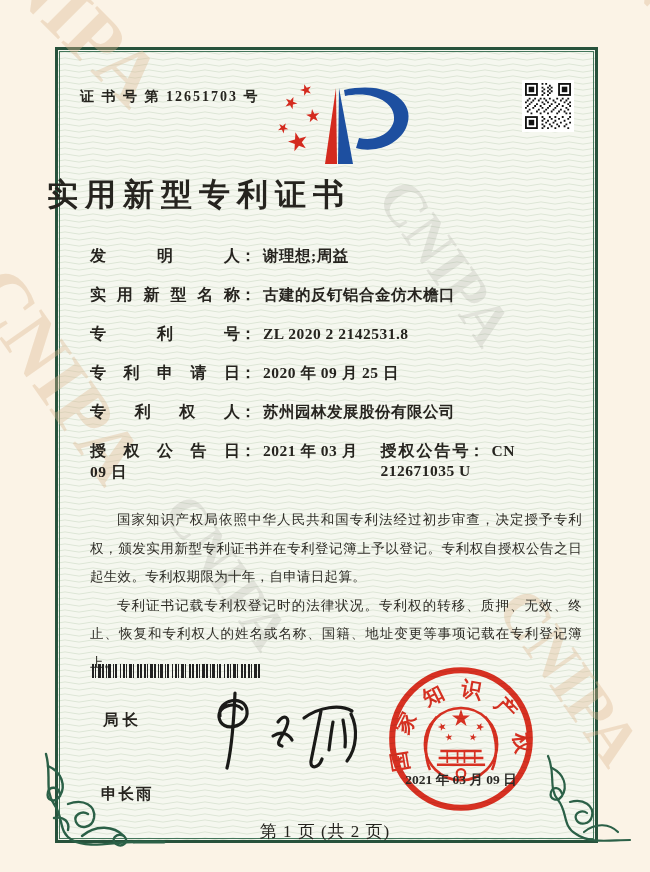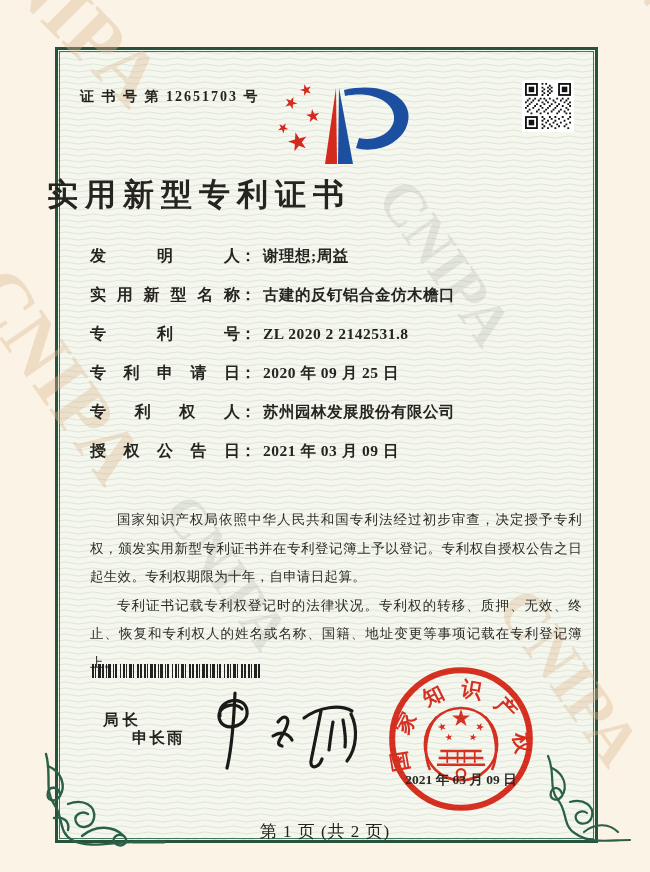--- a/index.html
+++ b/index.html
@@ -47,22 +47,22 @@
   .row.dual .lbl.short { width:88px; }
   
   .paras { position:absolute; left:90px; top:506px; width:492px; z-index:2;
            font-size:13.5px; line-height:28.5px; text-align:justify; color:#2e2c26;
            letter-spacing:0.3px; }
   .paras p { text-indent:2em; }
   
   .barcode { position:absolute; left:92px; top:664px; z-index:2; }
   .sig-title { position:absolute; left:103px; top:710px; z-index:2;
                font-size:15.5px; font-weight:600; letter-spacing:4px; }
-  .sig-name  { position:absolute; left:101px; top:728px; z-index:2;
-               font-size:15.5px; font-weight:600; letter-spacing:2px;margin-left:31px; }
+  .sig-name  { position:absolute; left:101px; top:784px; z-index:2;
+               font-size:15.5px; font-weight:600; letter-spacing:2px; }
   .signature { position:absolute; left:192px; top:686px; z-index:2; }
   .seal { position:absolute; left:387px; top:665px; z-index:3;
           mix-blend-mode:multiply; opacity:0.95; }
   .seal-date { position:absolute; left:398px; top:771px; width:126px; z-index:4;
                text-align:center; font-size:13.5px; font-weight:600; color:#2b2a26; }
   .footer { position:absolute; left:0; top:820px; width:100%; text-align:center; z-index:2;
             font-size:17px; letter-spacing:1px; }
   .ornament-l { position:absolute; left:38px; top:746px; z-index:3; }
   .ornament-r { position:absolute; left:536px; top:752px; z-index:3; transform:scaleX(-1); }
 </style>
@@ -136,20 +136,23 @@
     </div>
     <div class="row">
       <span class="lbl">专利申请日</span><span class="colon">：</span><span class="val">2020 年 09 月 25 日</span>
     </div>
     <div class="row">
       <span class="lbl">专利权人</span><span class="colon">：</span><span class="val">苏州园林发展股份有限公司</span>
     </div>
     <div class="row dual">
       <div class="half1">
         <span class="lbl">授权公告日</span><span class="colon">：</span><span class="val">2021 年 03 月 09 日</span>
+      </div>
+      <div class="half2">
+        <span class="lbl short">授权公告号</span><span class="colon">：</span><span class="val">CN 212671035 U</span>
       </div>
     </div>
   </div>
 
   <div class="paras">
     <p>国家知识产权局依照中华人民共和国专利法经过初步审查，决定授予专利权，颁发实用新型专利证书并在专利登记簿上予以登记。专利权自授权公告之日起生效。专利权期限为十年，自申请日起算。</p>
     <p>专利证书记载专利权登记时的法律状况。专利权的转移、质押、无效、终止、恢复和专利权人的姓名或名称、国籍、地址变更等事项记载在专利登记簿上。</p>
   </div>
 
   <svg class="barcode" width="168" height="14" viewBox="0 0 168 14" xmlns="http://www.w3.org/2000/svg">

